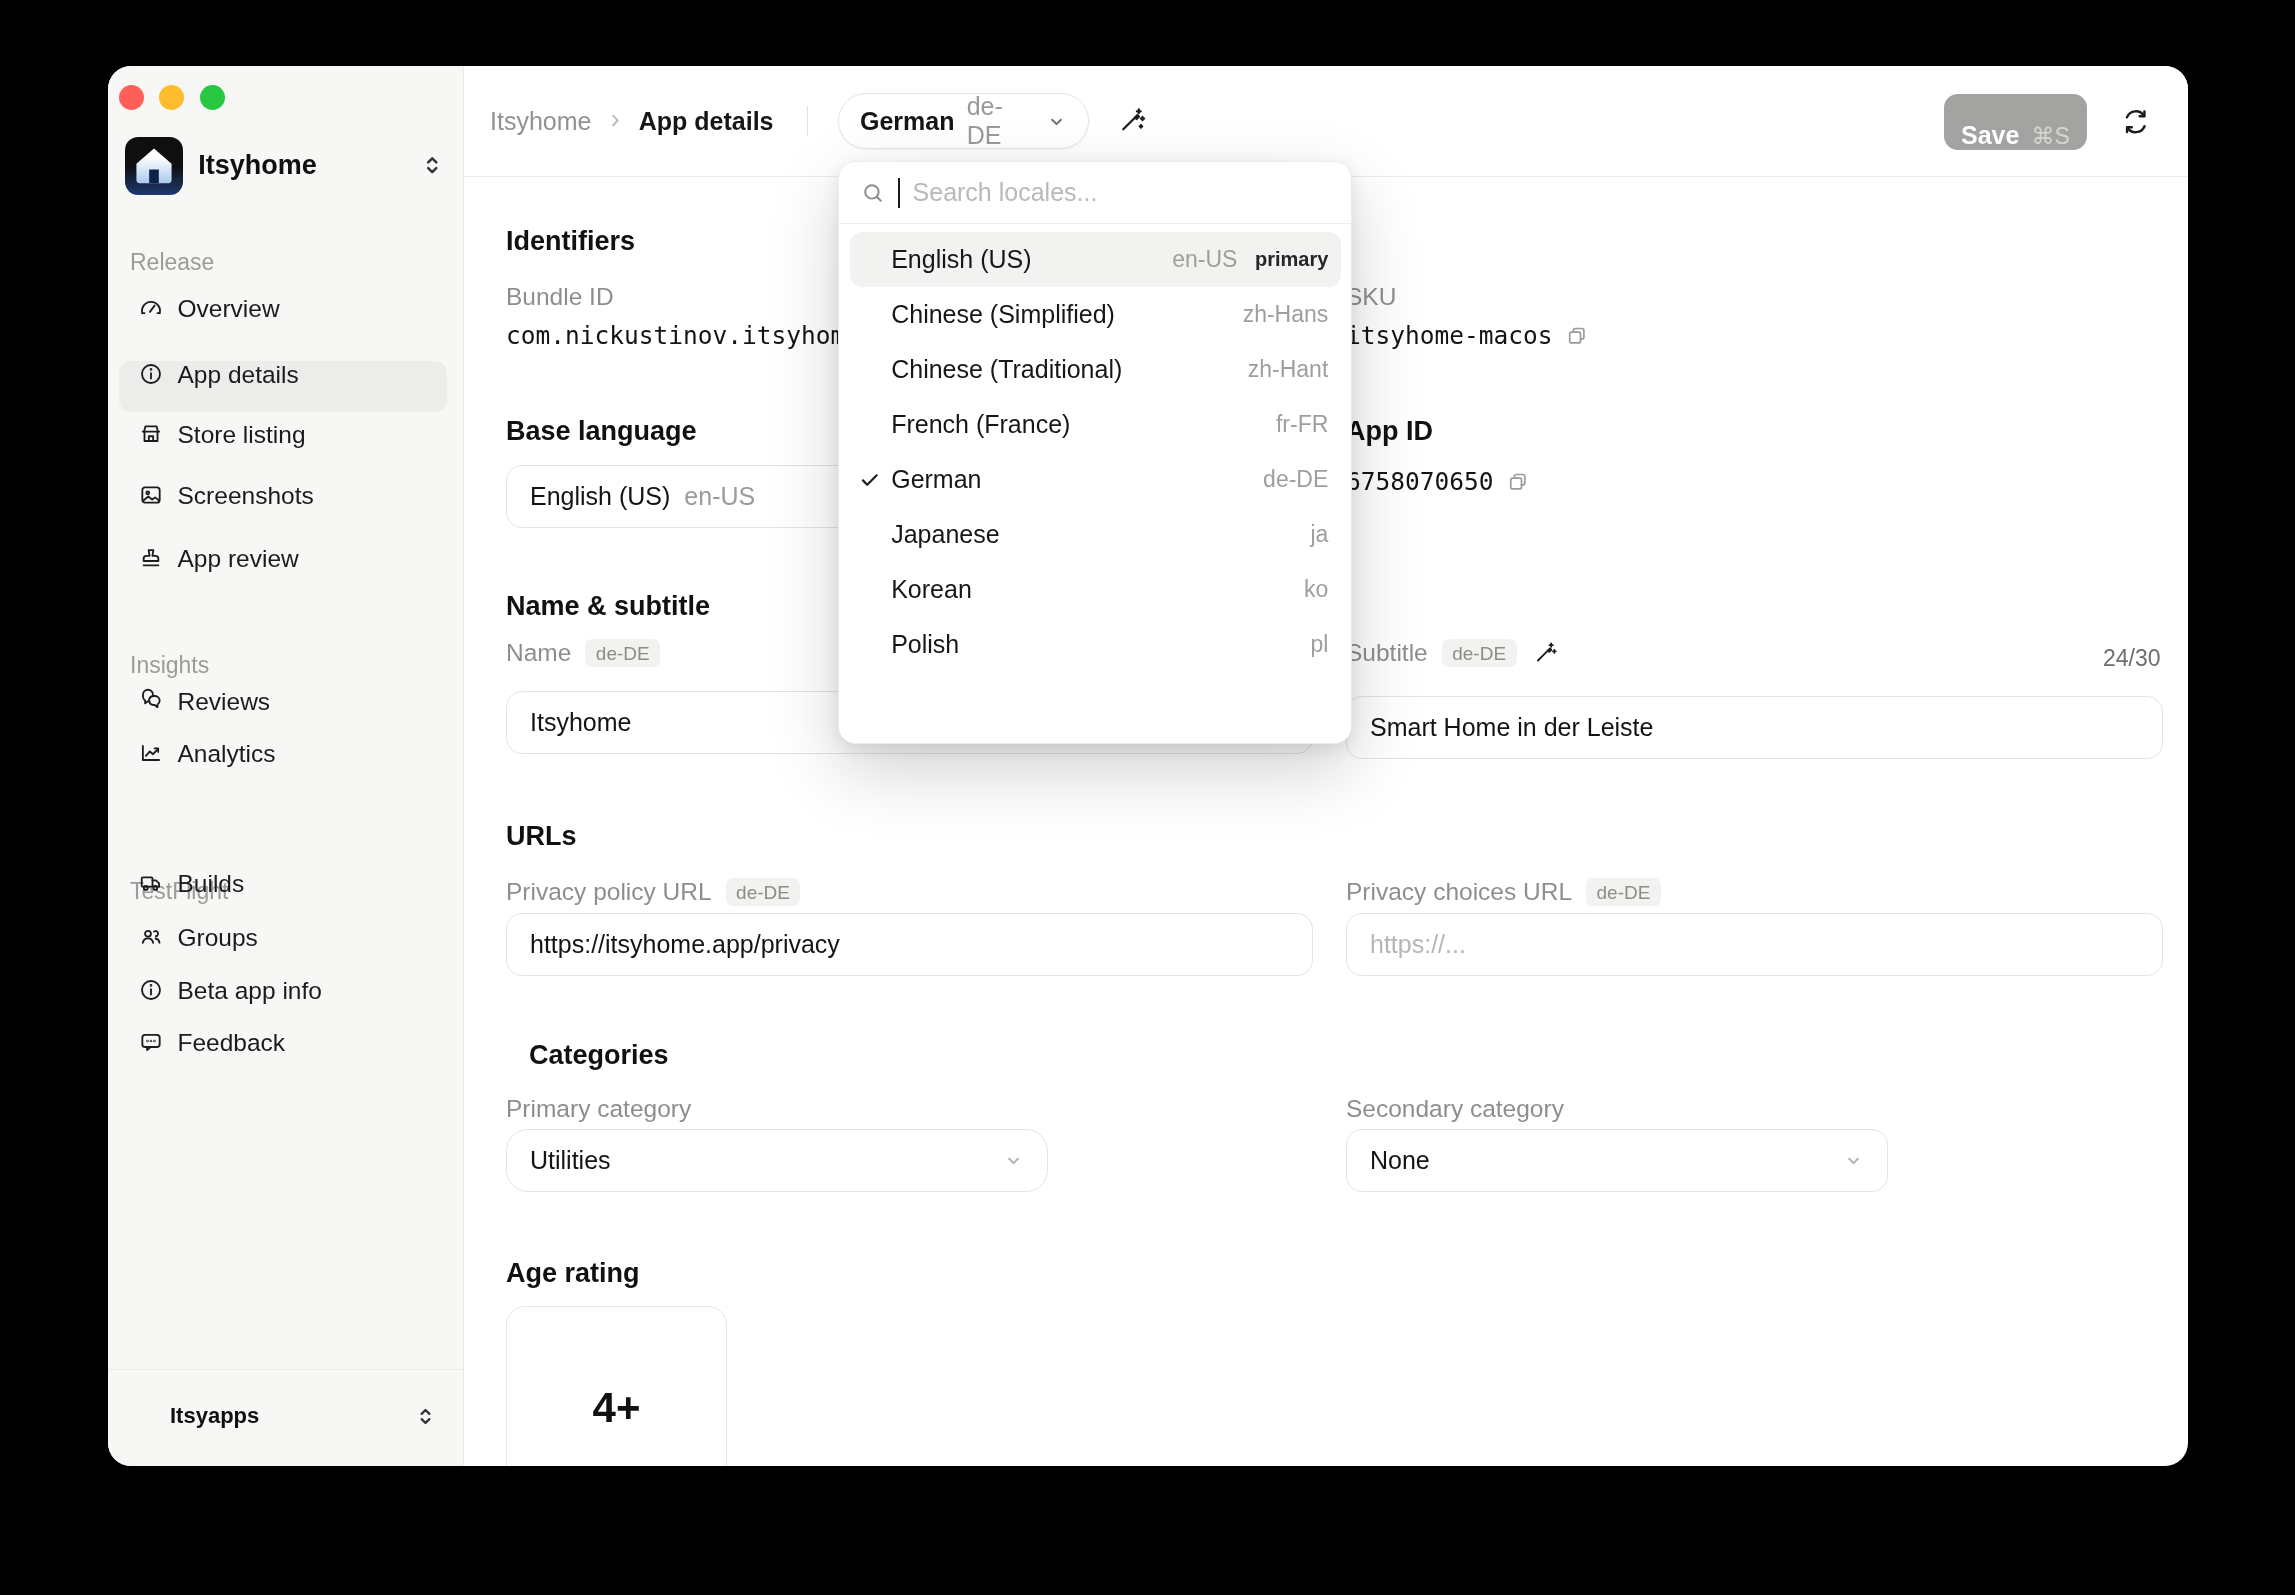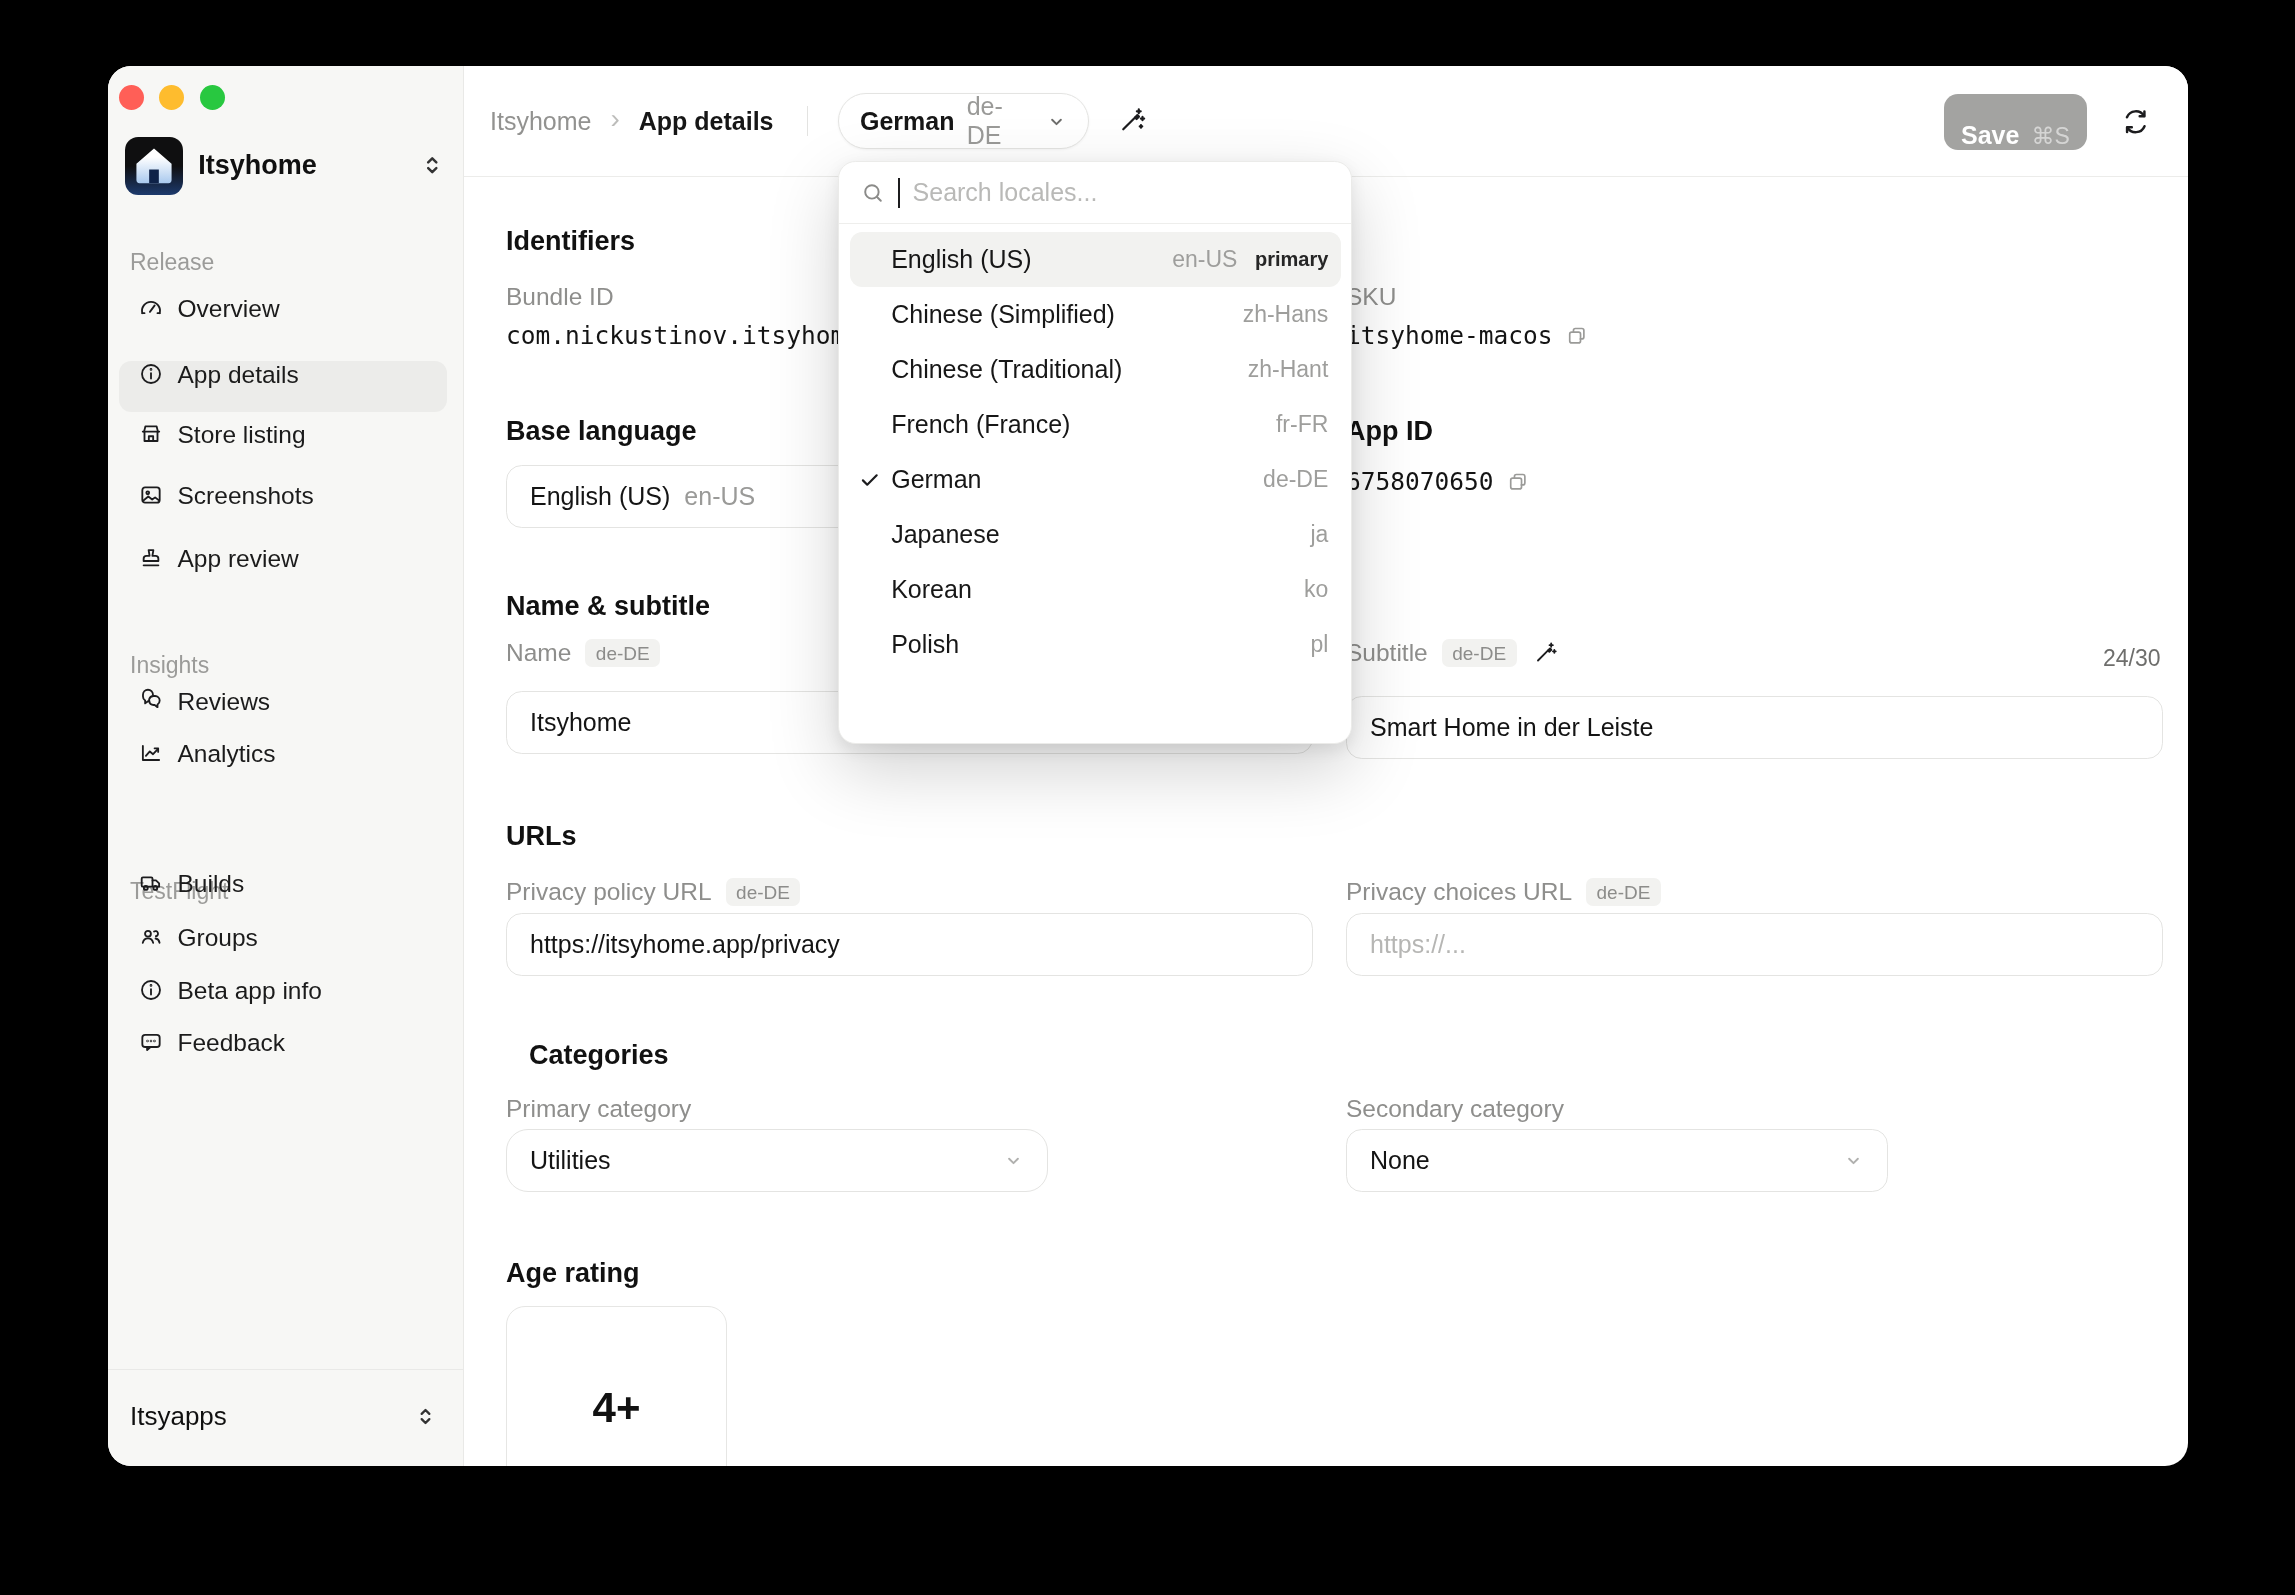--- a/index.html
+++ b/index.html
@@ -13,21 +13,21 @@
   .tl-min{background:#febc2e;}
   .tl-zoom{background:#28c840;}
   .switcher{position:absolute;left:16.6px;top:70px;right:19px;height:59px;display:flex;align-items:center;gap:15.7px;}
   .switcher .title{font-size:27px;font-weight:700;color:#101010;flex:1;}
   .sec-label{position:absolute;left:22px;font-size:23px;color:#9b9b99;}
   .nav-item{position:absolute;left:10.5px;width:328px;height:51px;border-radius:12.2px;display:flex;gap:14px;padding-left:19px;box-sizing:border-box;cursor:default;}
   .nav-item.active{background:#ececea;}
   .nav-item .nv{font-size:24.5px;color:#1b1b1b;}
   .side-footer-line{position:absolute;left:0;right:0;top:1303px;height:0.9px;background:#e9e9e7;}
   .org-row{position:absolute;left:22px;top:1331px;right:26px;height:38px;display:flex;align-items:center;}
-  .org-row .title{font-size:26px;font-weight:400;color:#101010;flex:1;}
+  .org-row .title{font-size:22px;font-weight:700;color:#101010;flex:1;margin-left:40px;}
   
   .topbar{position:absolute;left:356px;top:0;right:0;height:110px;background:#fff;border-bottom:0.9px solid #ececea;}
   .crumbs{position:absolute;left:26px;top:0;height:110px;display:flex;align-items:center;gap:19px;}
   .crumb-parent{font-size:25px;color:#929290;}
   .crumb-sep{font-size:28px;color:#bdbdbb;padding-bottom:3.5px;}
   .crumb-current{font-size:25px;font-weight:600;color:#161616;}
   .tb-divider{position:absolute;left:343px;top:40px;width:0.9px;height:30px;background:#e3e3e1;}
   .locale-pill{position:absolute;left:374px;top:27px;width:251px;height:56px;border:0.9px solid #e4e4e2;border-radius:28px;background:#fff;display:flex;align-items:center;padding:0 21px;gap:12.2px;box-sizing:border-box;box-shadow:0 0.9px 2.6px rgba(0,0,0,.05);}
   .locale-pill .lp-name{font-size:25px;font-weight:600;color:#161616;}
   .locale-pill .lp-code{font-size:25px;color:#9a9a98;flex:1;}

